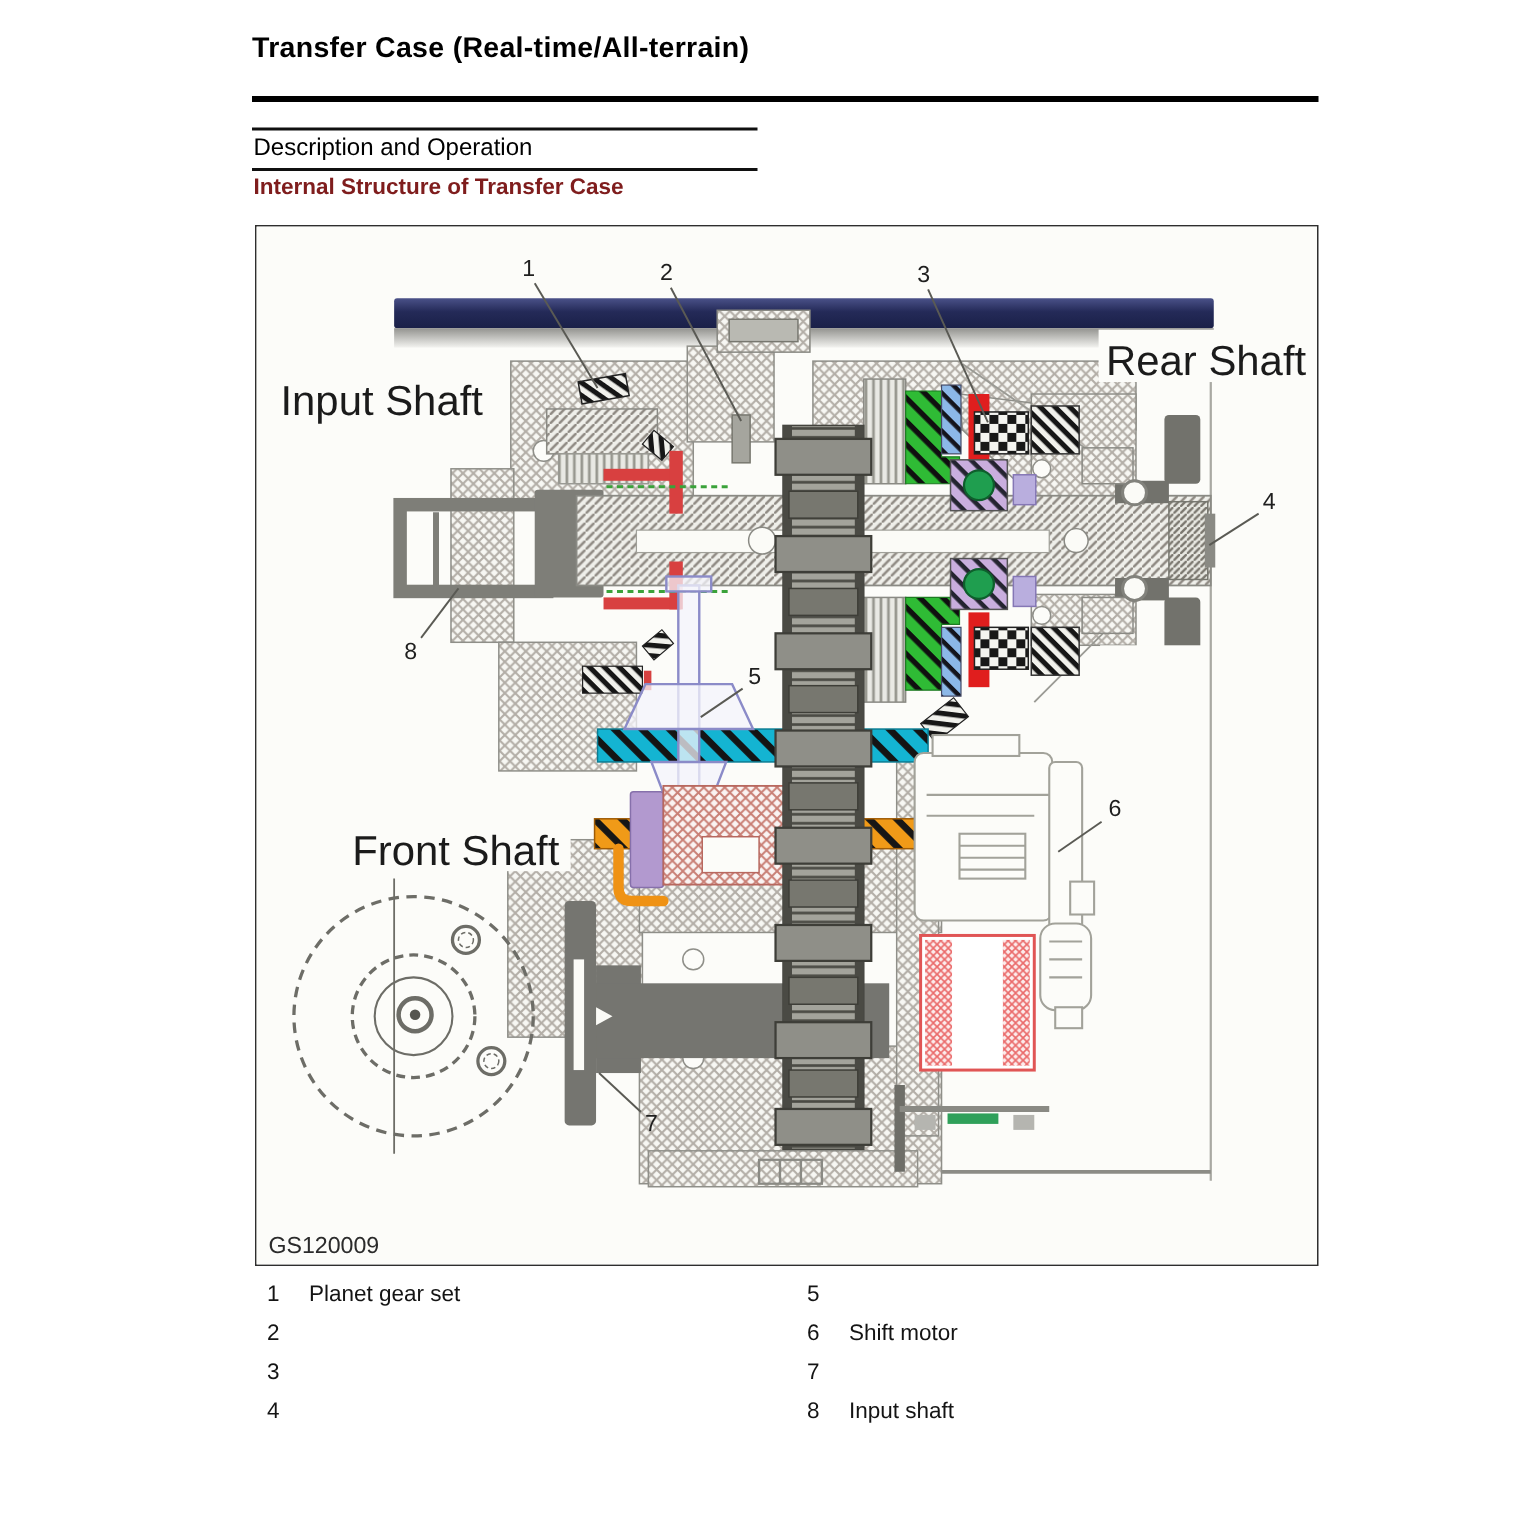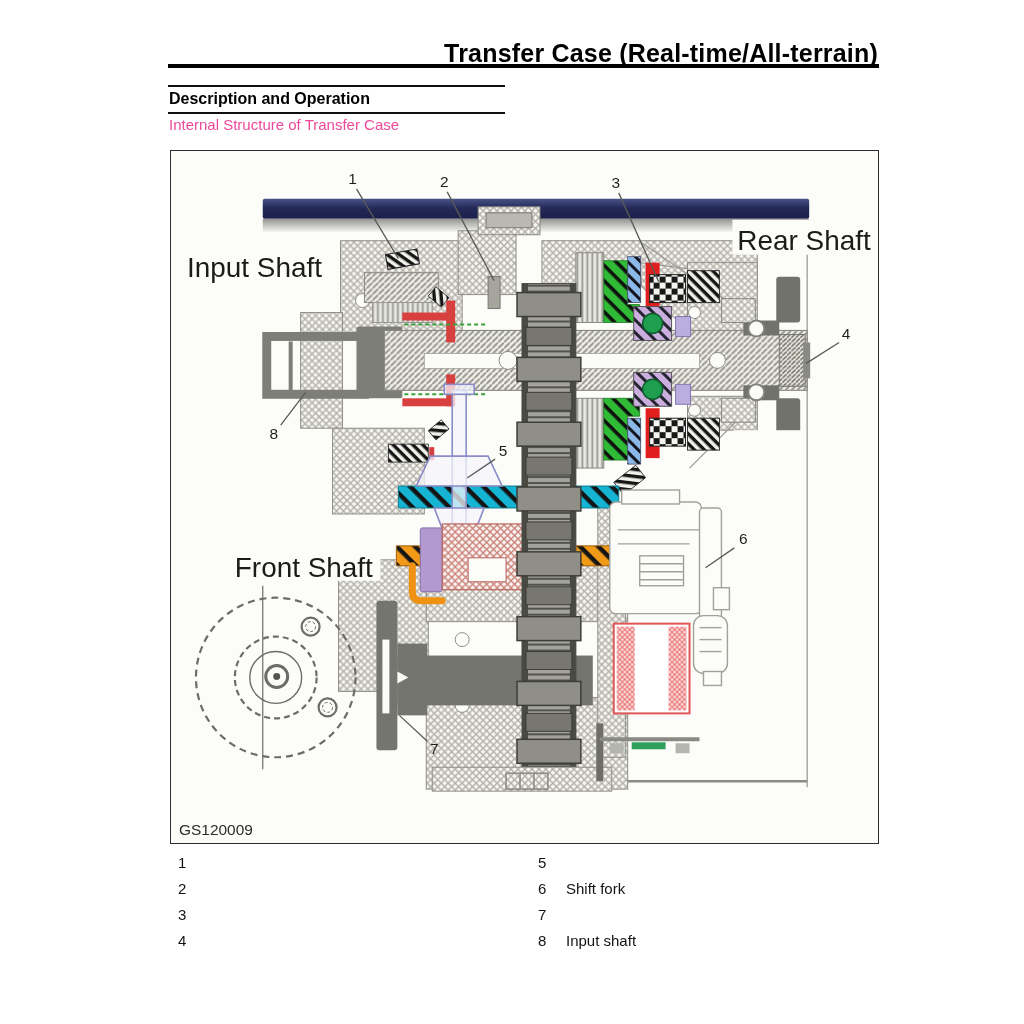--- a/index.html
+++ b/index.html
@@ -3,32 +3,32 @@
 <meta charset="utf-8">
 <style>
   html,body{margin:0;padding:0;}
   body{
     width:1024px;height:1024px;position:relative;background:#ffffff;
     font-family:"Liberation Sans","DejaVu Sans",sans-serif;color:#111;
     overflow:hidden;
   }
   .abs{position:absolute;}
   .page-title{
-    left:168px;top:39px;width:710px;text-align:right;
-    font-size:25px;font-weight:bold;letter-spacing:.2px;color:#000;
+    left:168px;top:22px;width:710px;text-align:left;
+    font-size:19px;font-weight:bold;letter-spacing:.2px;color:#000;
   }
   .title-rule{left:168px;top:64px;width:711px;height:4px;background:#000;}
   .section-heading{
     left:168px;top:85px;width:336px;
     border-top:2px solid #101010;border-bottom:2px solid #101010;
-    padding:3px 0 4px 1px;font-size:16px;font-weight:bold;color:#000;
+    padding:3px 0 4px 1px;font-size:16px;font-weight:normal;color:#000;
   }
   .subsection-heading{
     left:168px;top:115px;width:420px;padding:1px 0 2px 1px;
-    font-size:15px;font-weight:normal;color:#ec4899;
+    font-size:15px;font-weight:bold;color:#7f1d1d;
   }
   .figure-frame{
     left:170px;top:150px;width:709px;height:694px;
     border:1.6px solid #2e2e2e;background:#fcfcf9;box-sizing:border-box;
   }
   .figure-frame svg{position:absolute;left:0;top:0;width:100%;height:100%;}
   .legend{left:0;top:849px;width:1024px;font-size:15px;color:#141414;}
   .legend-col{position:absolute;top:0;}
   .legend-col.c1{left:178px;width:350px;}
   .legend-col.c2{left:538px;width:360px;}
@@ -369,38 +369,39 @@
   <text class="shaft-label" x="234" y="577">Front Shaft</text>
 
   <text class="figcode" x="178" y="836">GS120009</text>
 </svg>
 </div>
 
 <div class="abs legend">
   <div class="legend-col c1">
     <div class="legend-row">
       <span class="legend-num">1</span>
+      <span class="legend-text">Planet gear set</span>
     </div>
     <div class="legend-row">
       <span class="legend-num">2</span>
     </div>
     <div class="legend-row">
       <span class="legend-num">3</span>
     </div>
     <div class="legend-row">
       <span class="legend-num">4</span>
     </div>
   </div>
   <div class="legend-col c2">
     <div class="legend-row">
       <span class="legend-num">5</span>
     </div>
     <div class="legend-row">
       <span class="legend-num">6</span>
-      <span class="legend-text">Shift fork</span>
+      <span class="legend-text">Shift motor</span>
     </div>
     <div class="legend-row">
       <span class="legend-num">7</span>
     </div>
     <div class="legend-row">
       <span class="legend-num">8</span>
       <span class="legend-text">Input shaft</span>
     </div>
   </div>
 </div>

